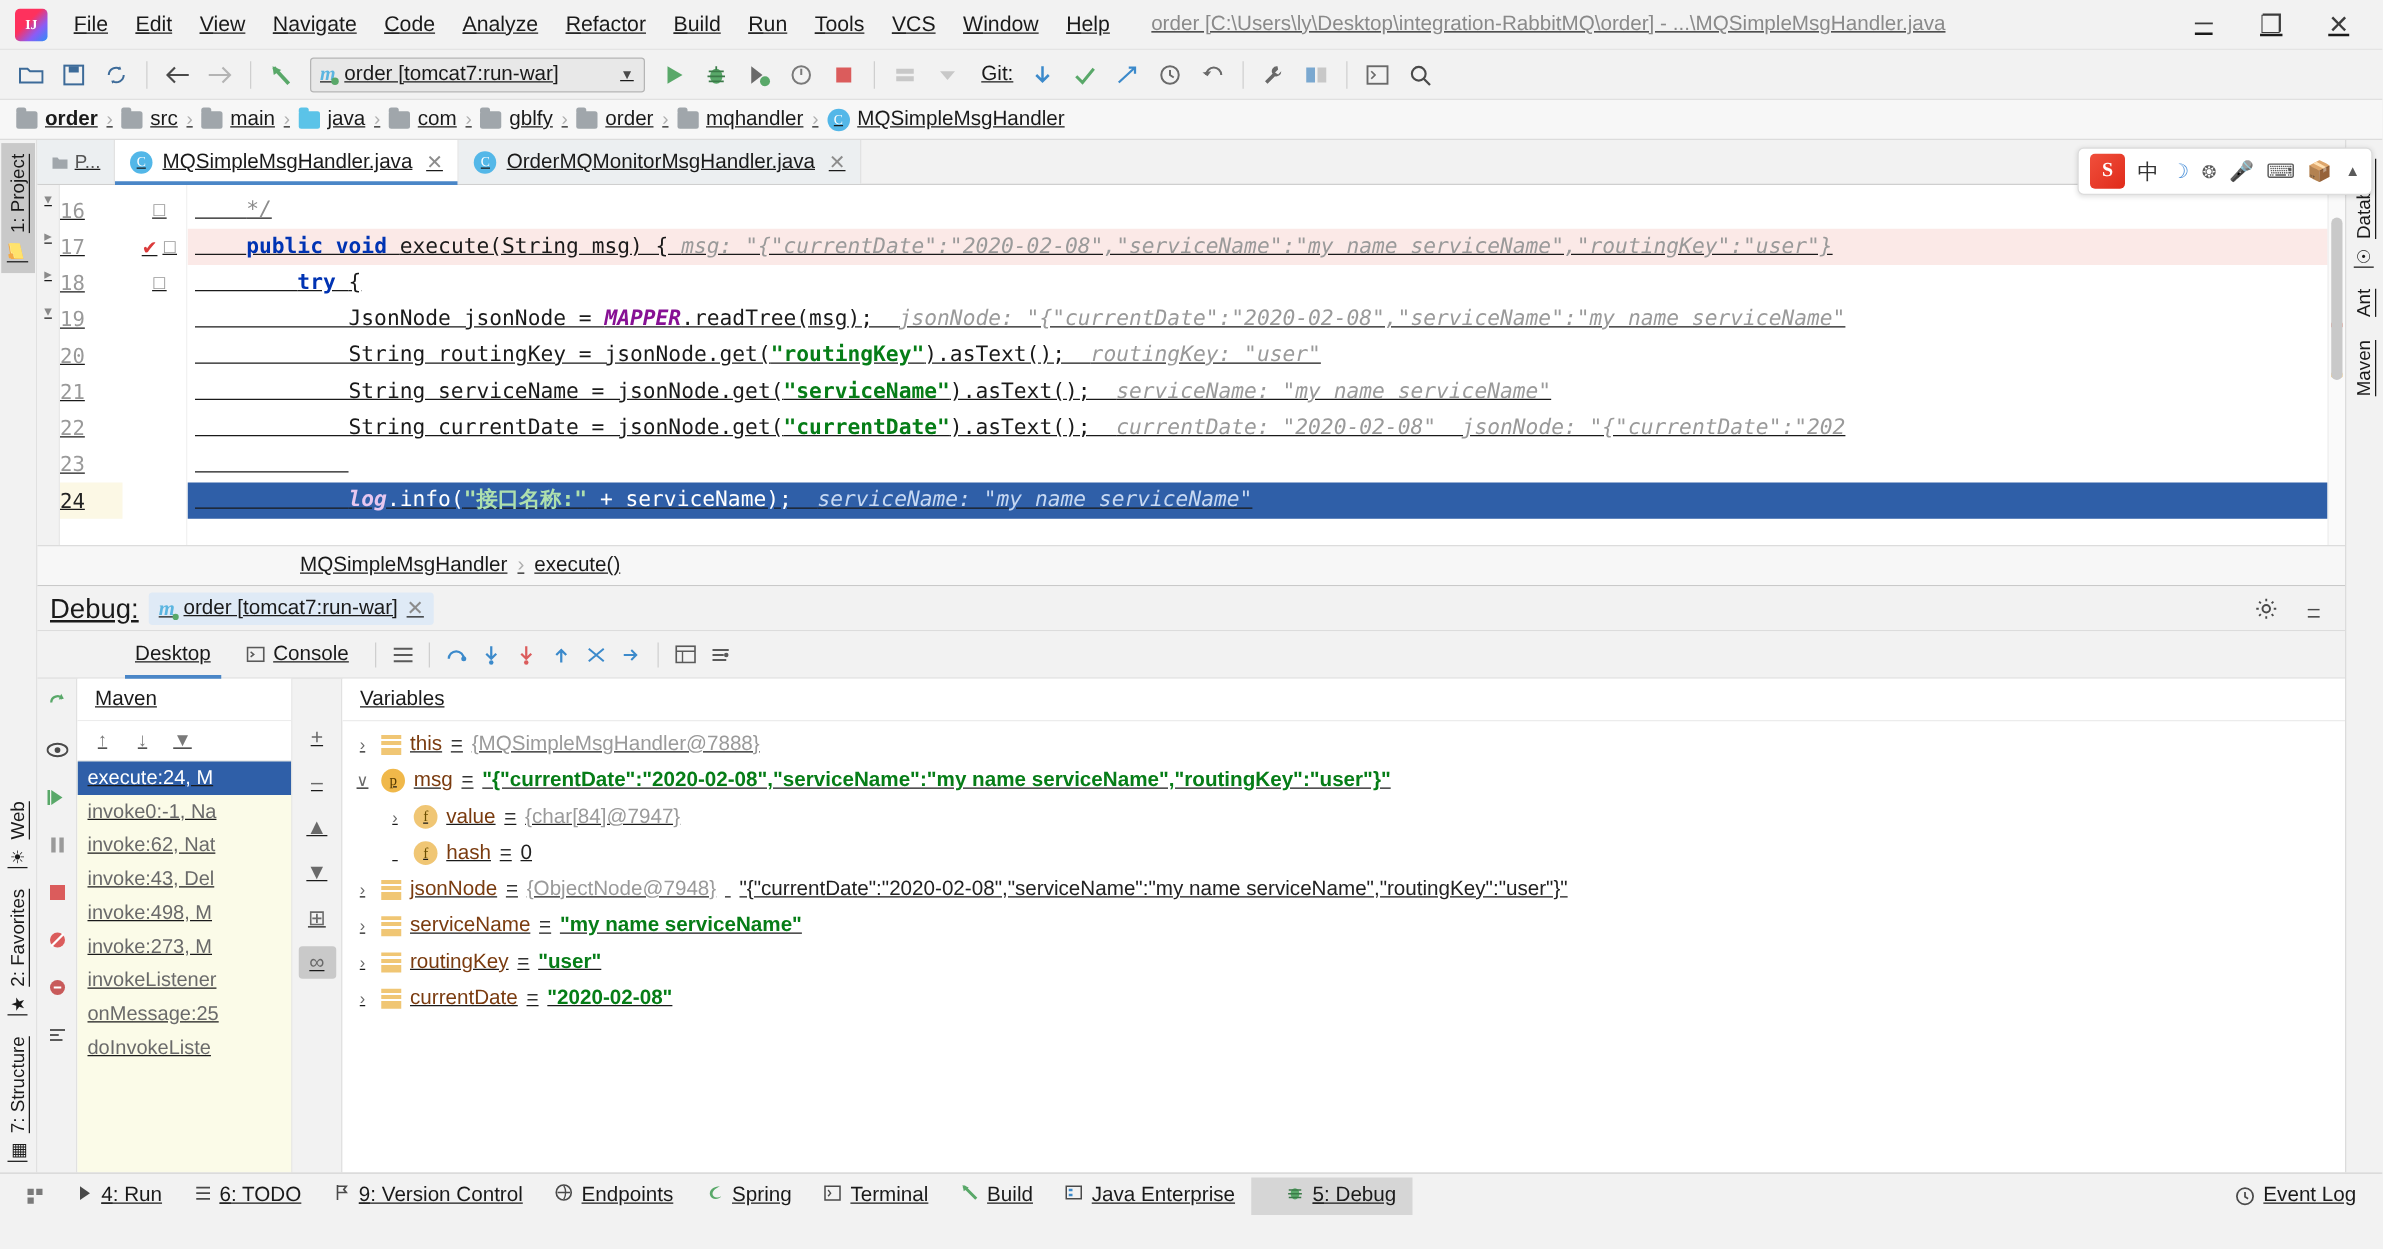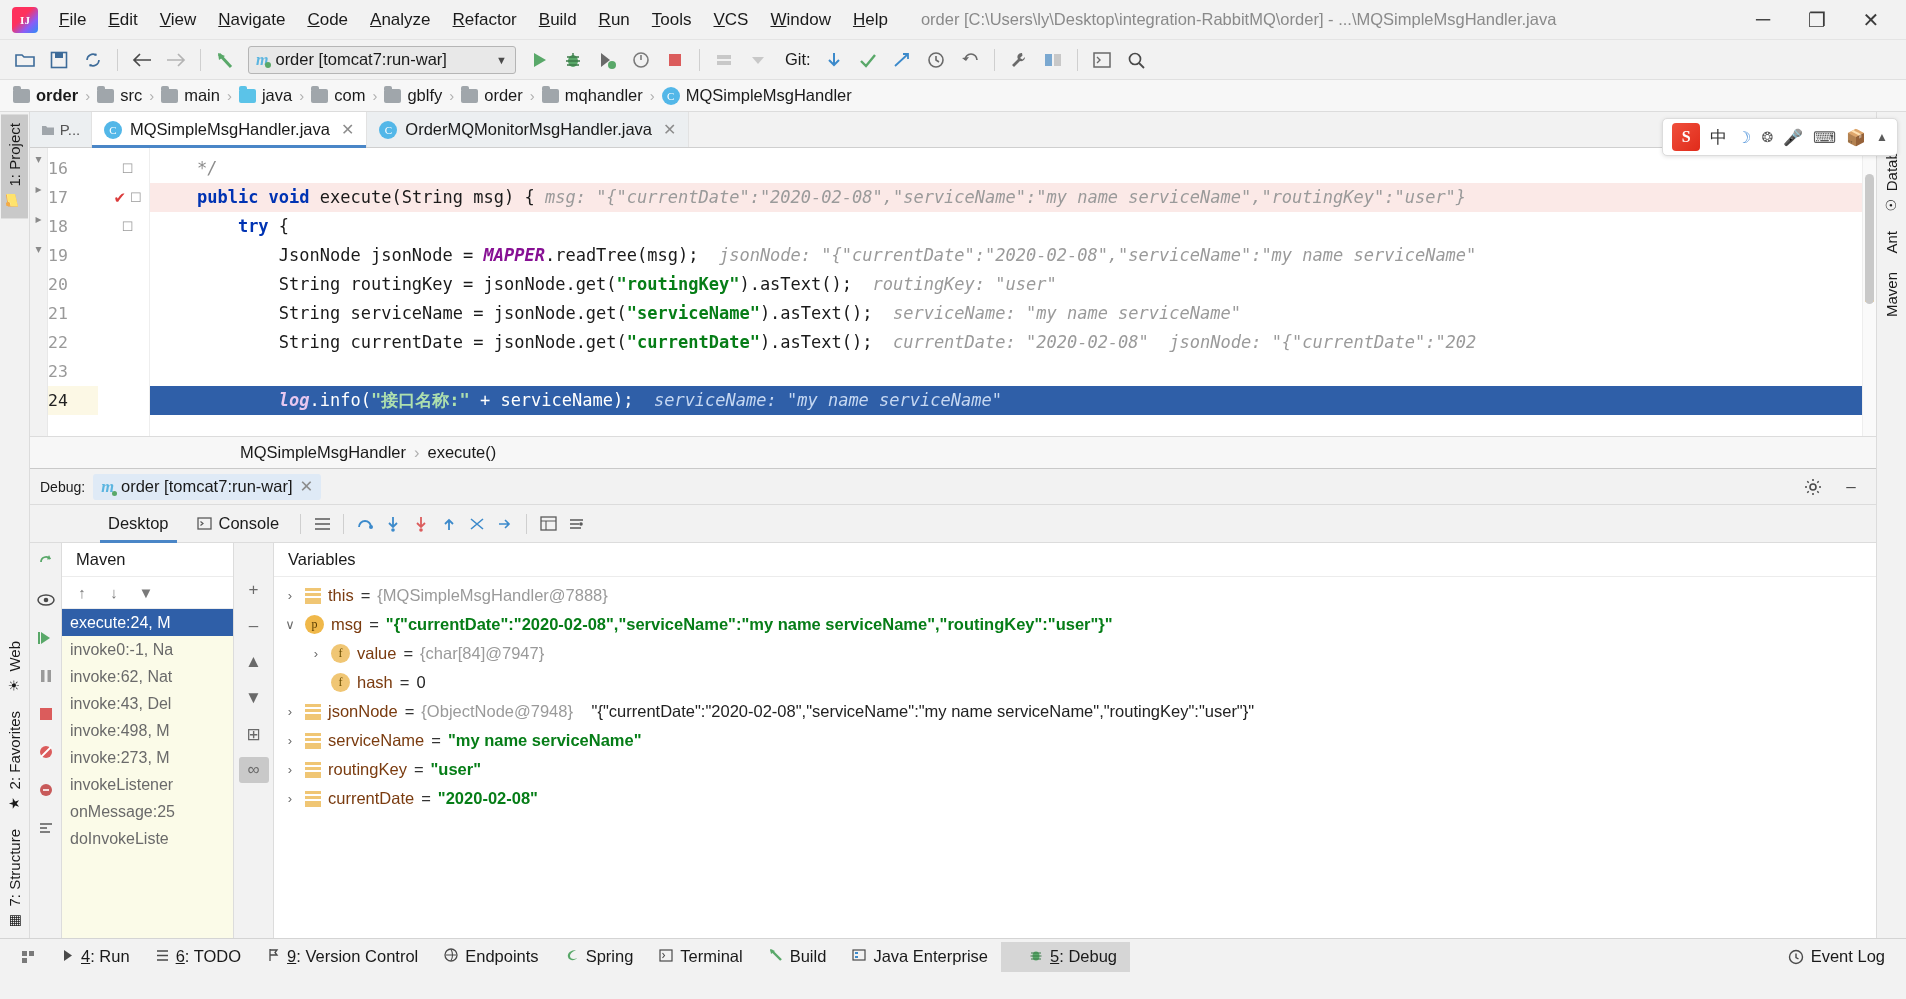--- a/index.html
+++ b/index.html
@@ -4,21 +4,21 @@
 <style>
   * { box-sizing: border-box; margin:0; padding:0; }
   html,body{ width:1906px; height:999px; overflow:hidden; }
   body{
     font-family:"Liberation Sans", sans-serif;
     font-size:17px;
     background:#f2f2f2;
     color:#1a1a1a;
     -webkit-font-smoothing:antialiased;
   }
-  .ide{ width:1906px; height:974px; display:flex; flex-direction:column; background:#f2f2f2; }
+  .ide{ width:1906px; height:974px; display:flex; flex-direction:column; background:#f2f2f2;text-decoration:underline; }
 
   
   .menubar{
     height:40px; display:flex; align-items:center;
     background:#f2f2f2; border-bottom:1px solid #e4e4e4;
     padding:0 8px; flex:0 0 40px;
   }
   .logo{
     width:26px;height:26px;margin:0 10px 0 4px;flex:0 0 26px;
     background:linear-gradient(135deg,#fe315d 0%,#fe315d 40%,#8b5cf6 70%,#2b8ef7 100%);
@@ -176,21 +176,21 @@
   }
   .editor-foot .sep{ color:#b0b0b0; }
 
   
   .debugpanel{ flex:0 0 auto; display:flex; flex-direction:column;
                border-top:1px solid #c9c9c9; background:#f2f2f2; height:470px; }
   .debughead{
     height:36px; flex:0 0 36px; display:flex; align-items:center; gap:8px;
     padding:0 10px; background:#f2f2f2; border-bottom:1px solid #dcdcdc;
   }
-  .debughead .lbl{ font-size:14px; }
+  .debughead .lbl{ font-size:22px; }
   .dh-cfg{ display:flex;align-items:center;gap:7px;padding:3px 8px;background:#dfeaf6;
            border-radius:3px;font-size:16.5px; }
   .dh-cfg .mvn{ color:#5bb5e0;font-style:italic;font-weight:bold;
                 font-family:"Liberation Serif",serif; position:relative; }
   .dh-cfg .mvn::after{ content:"";position:absolute;right:-3px;bottom:1px;width:5px;height:5px;
                        border-radius:50%;background:#59a869; }
   .dh-cfg .x{ color:#8c8c8c; }
   .dh-spacer{ flex:1 1 auto; }
   .dh-ico{ width:30px;height:28px;display:flex;align-items:center;justify-content:center;
            color:#4a4a4a; font-size:17px; cursor:default; }

